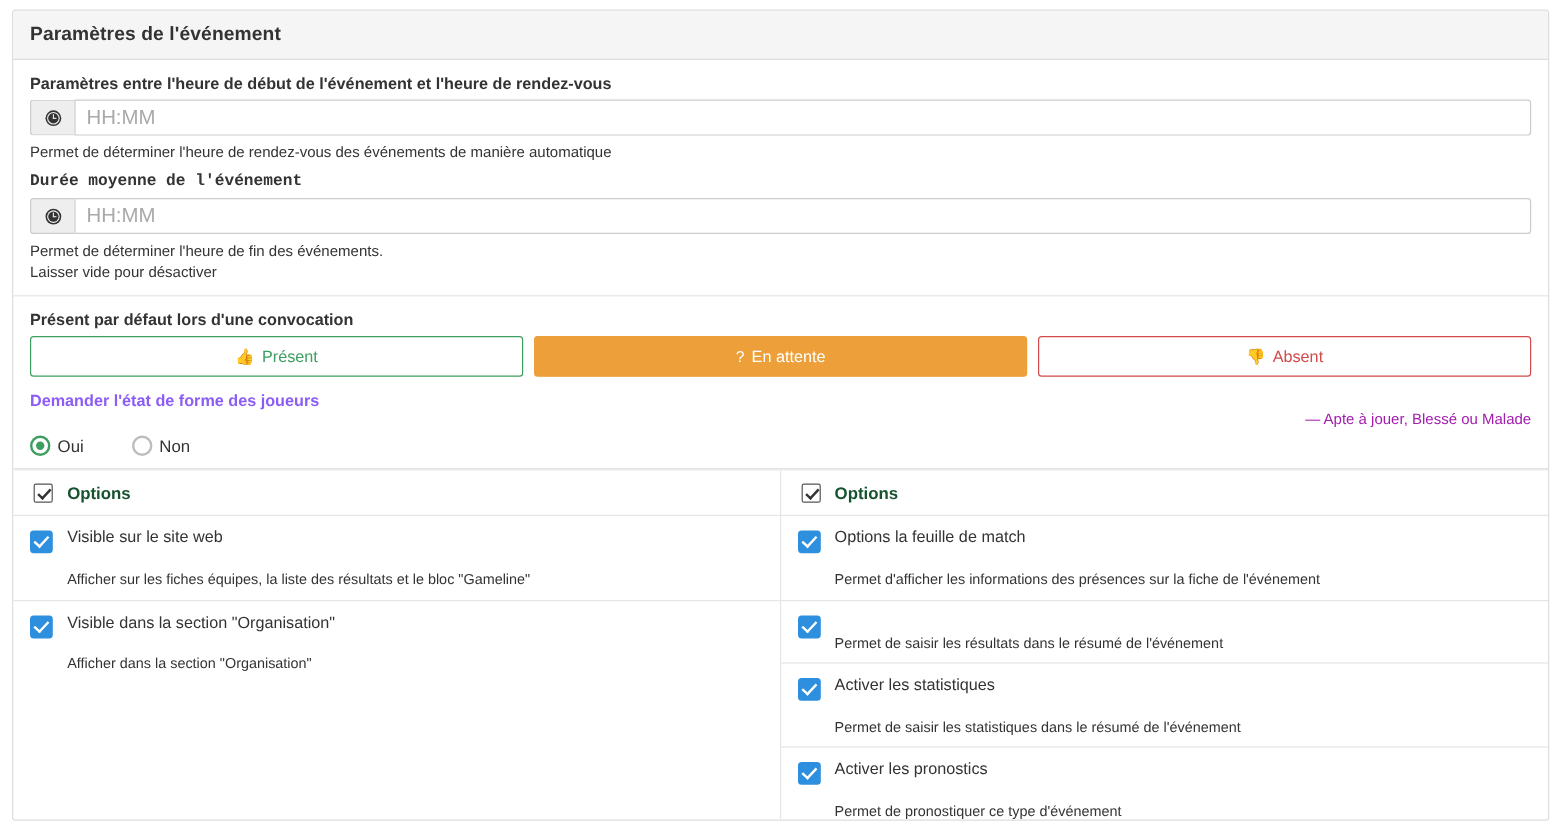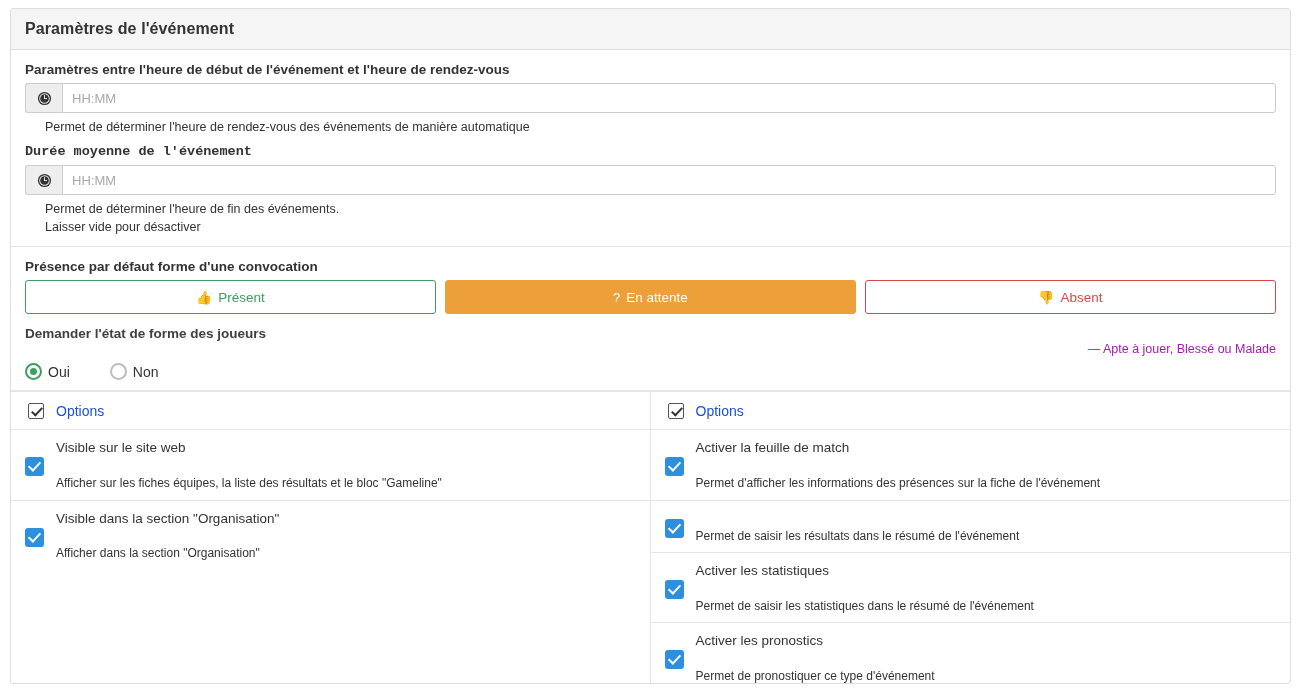--- a/index.html
+++ b/index.html
@@ -65,31 +65,30 @@
     justify-content: center;
     color: #333333;
   }
   .input-addon svg { display: block; }
   .text-input {
     flex: 1;
     border: 1px solid #cccccc;
     border-radius: 0 3px 3px 0;
     padding: 4px 9px;
     font-family: "Liberation Sans", sans-serif;
-    font-size: 13px;
+    font-size: 17px;
     color: #555555;
     background: #ffffff;
     outline: none;
   }
   .text-input::placeholder { color: #a9a9a9; }
   .help-text {
     font-size: 12.5px;
     color: #333333;
     line-height: 1.45;
-    margin-left: 20px;
   }
   .mt8 { margin-top: 8px; font-family: Liberation Mono, monospace; }
   .btn-row {
     display: flex;
     gap: 9px;
     margin-bottom: 12px;
   }
   .btn {
     flex: 1;
     height: 34px;
@@ -103,21 +102,21 @@
     user-select: none;
     background: #ffffff;
   }
   .btn-present { border: 1px solid #3c9e5f; color: #3c9e5f; }
   .btn-waiting { border: 1px solid #eda03a; background: #eda03a; color: #ffffff; }
   .btn-absent { border: 1px solid #d14b4b; color: #d14b4b; }
   .btn .gl { font-size: 13px; }
   .sub-label {
     font-weight: bold;
     font-size: 13.5px;
-    color: #404040;
+    color: #8b5cf6;
     margin-bottom: 1px;
   }
   .sub-note {
     font-size: 12.5px;
     color: #a21caf;
     margin-bottom: 7px;
     text-align: right;
   }
   .radio-row { display: flex; align-items: center; gap: 26px; }
   .radio-item {
@@ -156,27 +155,27 @@
   }
   .col.left { border-right: 1px solid #e5e5e5; }
   .col-header {
     display: flex;
     align-items: center;
     gap: 12px;
     padding: 11px 14px 10px 14px;
     border-bottom: 1px solid #e5e5e5;
   }
   .col-header .title {
-    font-weight: normal;
+    font-weight: bold;
     font-size: 14px;
-    color: #1d4ed8;
+    color: #14532d;
   }
   .opt-row {
     display: flex;
-    align-items: center;
+    align-items: flex-start;
     gap: 12px;
     padding: 9px 14px 8px 14px;
     border-bottom: 1px solid #e5e5e5;
   }
   .opt-row:last-child { border-bottom: none; }
   .opt-texts { line-height: 1.3; }
   .opt-title {
     font-size: 13.5px;
     color: #333333;
     margin-bottom: 2px;
@@ -261,21 +260,21 @@
             <rect x="7.5" y="7.6" width="3.2" height="1" fill="#eee"></rect>
           </svg>
         </span>
         <input class="text-input" type="text" placeholder="HH:MM" style="">
       </div>
       <div class="help-text">Permet de déterminer l'heure de fin des événements.</div>
       <div class="help-text italic">Laisser vide pour désactiver</div>
     </div>
 
     <div class="section">
-      <label class="field-label">Présence par défaut forme d'une convocation</label>
+      <label class="field-label">Présent par défaut lors d'une convocation</label>
 
       <div class="btn-row">
         <div class="btn btn-present">
           <span class="gl">👍</span>
           <span>Présent</span>
         </div>
         <div class="btn btn-waiting">
           <span class="gl">?</span>
           <span>En attente</span>
         </div>
@@ -327,21 +326,21 @@
 
       <div class="col right">
         <div class="col-header">
           <span class="cb-outline"></span>
           <span class="title">Options</span>
         </div>
 
         <div class="opt-row">
           <span class="cb"></span>
           <div class="opt-texts">
-            <div class="opt-title">Activer la feuille de match</div>
+            <div class="opt-title">Options la feuille de match</div>
             <div class="opt-desc">Permet d'afficher les informations des présences sur la fiche de l'événement</div>
           </div>
         </div>
 
         <div class="opt-row">
           <span class="cb"></span>
           <div class="opt-texts">
             <div class="opt-desc">Permet de saisir les résultats dans le résumé de l'événement</div>
           </div>
         </div>

